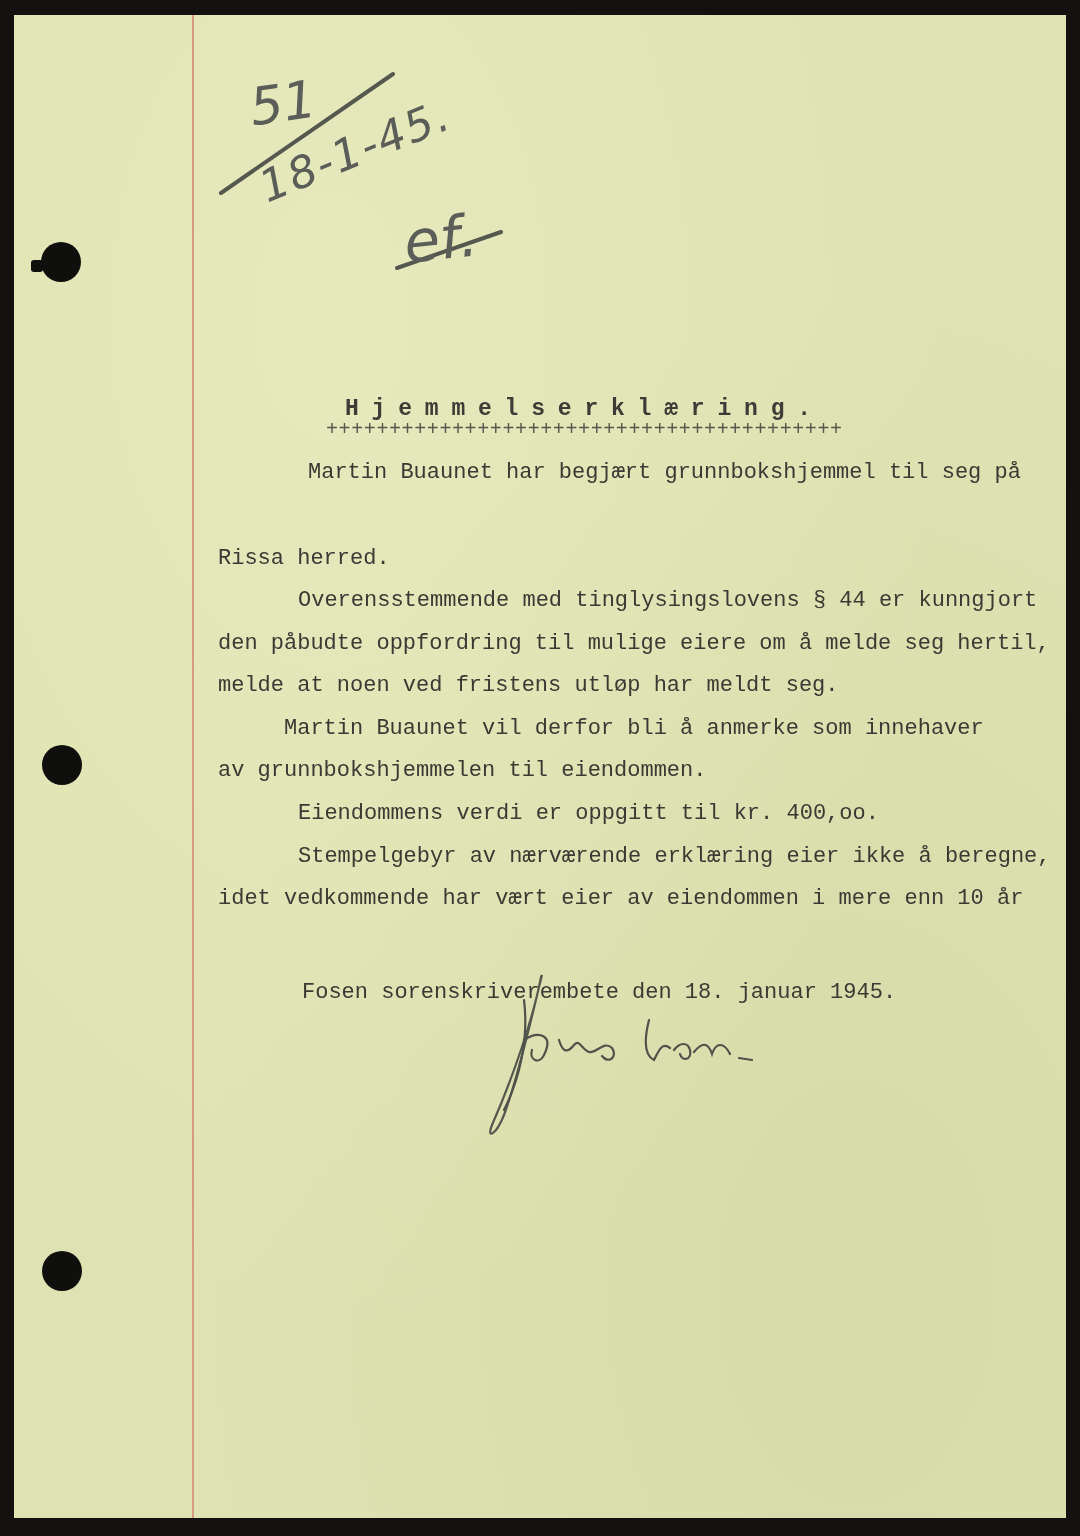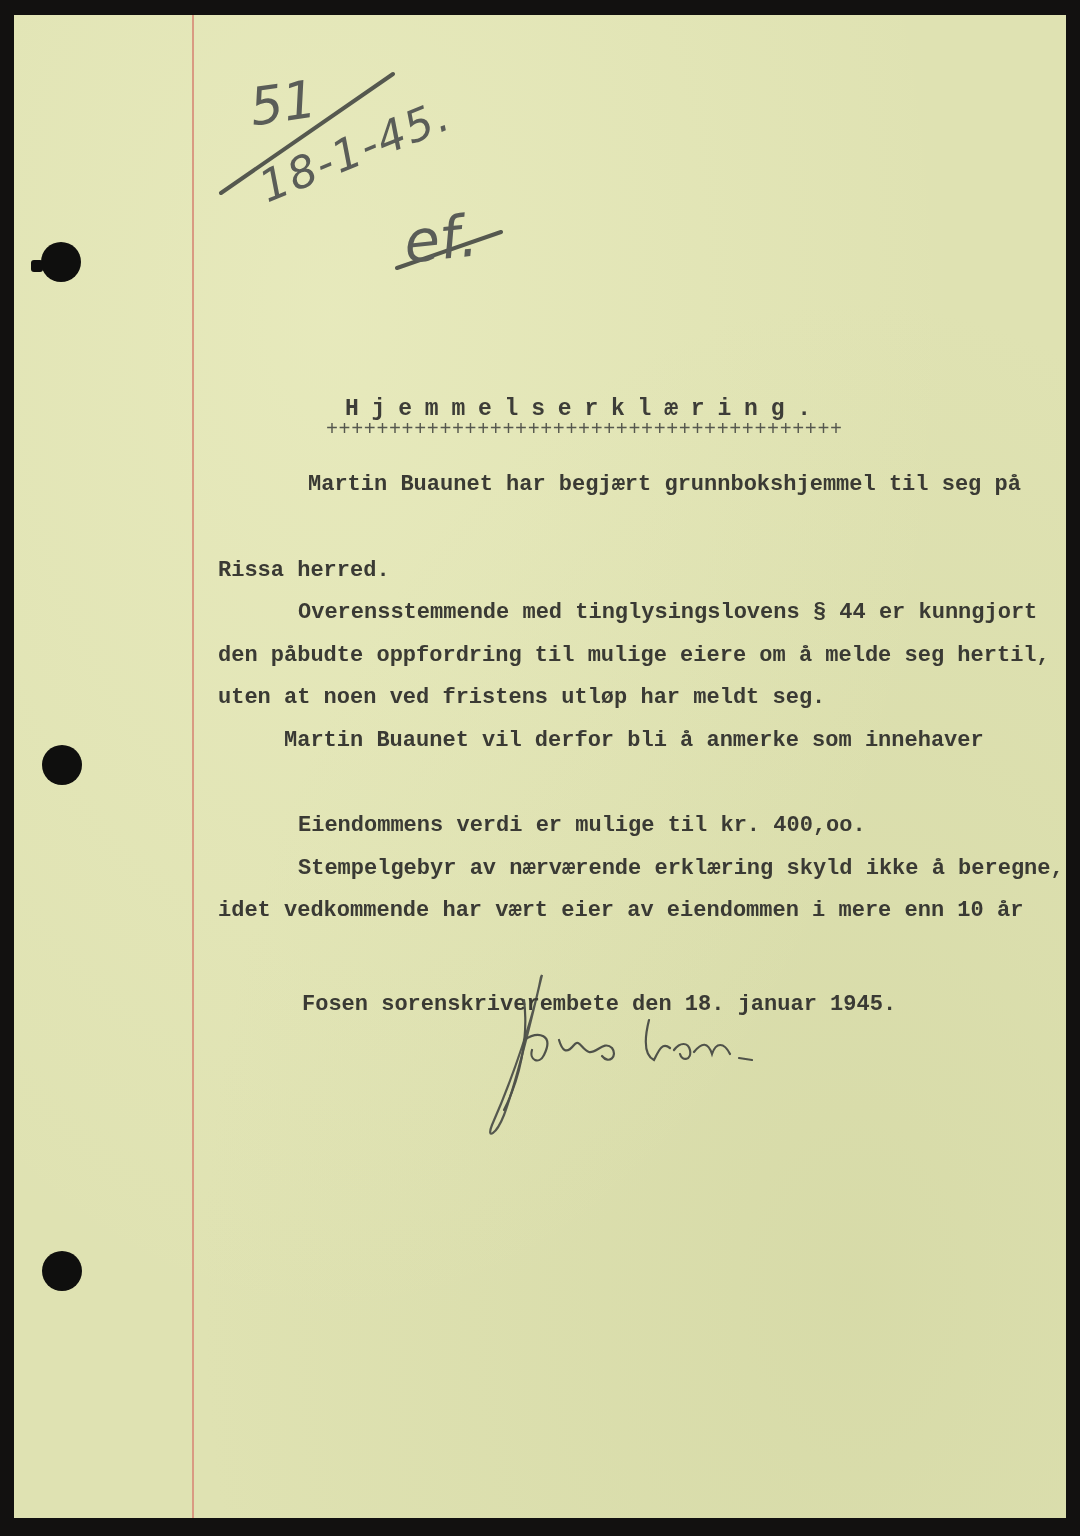--- a/index.html
+++ b/index.html
@@ -36,23 +36,22 @@
   .hand-stroke { position: absolute; }
   .heading {
     position: absolute; left: 331px; top: 381px; font-size: 23px; color: #3d3d38;
     letter-spacing: 12.8px; font-weight: bold;
   }
   .rule {
     position: absolute; left: 312px; top: 403px; font-size: 20px; color: #55574e;
     letter-spacing: 0.6px;
   }
   .line {
-    position: absolute; font-size: 22px; color: #3a3a34; white-space: pre; font-weight: bold;
+    position: absolute; font-size: 22px; color: #3a3a34; white-space: pre; font-weight: normal;
     letter-spacing: 0px;
-    margin-top: 12px;
   }
   .sig { position: absolute; left: 470px; top: 965px; }
 </style>
 </head>
 <body>
 
 <div class="paper">
   <div class="margin-line"></div>
 
   <div class="hole h1"></div>
@@ -68,24 +67,25 @@
   <div class="hand hand-date">18-1-45.</div>
   <div class="hand hand-init">ef.</div>
 
   <div class="heading">Hjemmelserklæring.</div>
   <div class="rule">+++++++++++++++++++++++++++++++++++++++++</div>
 
   <div class="line" style="left:294px;top:445px">Martin Buaunet har begjært grunnbokshjemmel til seg på</div>
   <div class="line" style="left:204px;top:531px">Rissa herred.</div>
   <div class="line" style="left:284px;top:573px">Overensstemmende med tinglysingslovens § 44 er kunngjort</div>
   <div class="line" style="left:204px;top:616px">den påbudte oppfordring til mulige eiere om å melde seg hertil,</div>
-  <div class="line" style="left:204px;top:658px">uten at noen ved fristens utløp har meldt seg.</div>
+  <div class="line" style="left:204px;top:658px">melde at noen ved fristens utløp har meldt seg.</div>
   <div class="line" style="left:270px;top:701px">Martin Buaunet vil derfor bli å anmerke som innehaver</div>
-  <div class="line" style="left:284px;top:786px">Eiendommens verdi er mulige til kr. 400,oo.</div>
-  <div class="line" style="left:284px;top:829px">Stempelgebyr av nærværende erklæring skyld ikke å beregne,</div>
+  <div class="line" style="left:204px;top:743px">av grunnbokshjemmelen til eiendommen.</div>
+  <div class="line" style="left:284px;top:786px">Eiendommens verdi er oppgitt til kr. 400,oo.</div>
+  <div class="line" style="left:284px;top:829px">Stempelgebyr av nærværende erklæring eier ikke å beregne,</div>
   <div class="line" style="left:204px;top:871px">idet vedkommende har vært eier av eiendommen i mere enn 10 år</div>
   <div class="line" style="left:288px;top:965px">Fosen sorenskriverembete den 18. januar 1945.</div>
 
   <svg class="sig" width="380" height="150">
     <path d="M 40 20 C 45 60, 35 100, 20 130 M 40 60 C 55 50, 70 55, 60 75 C 55 85, 45 80, 48 70 M 75 60 C 78 70, 82 75, 90 65 C 95 58, 98 70, 105 72 C 112 74, 120 60, 128 68 C 134 76, 125 85, 118 76 M 165 40 C 160 60, 160 75, 170 80 C 175 70, 178 62, 186 68 M 190 70 C 196 62, 204 62, 206 70 C 208 80, 198 82, 196 74 M 210 72 C 218 62, 224 62, 228 74 C 232 62, 240 62, 246 74 M 255 78 L 268 80" fill="none" stroke="#4f524a" stroke-width="2.2" stroke-linecap="round"></path>
   </svg>
 
 </div>
 
 </body></html>

